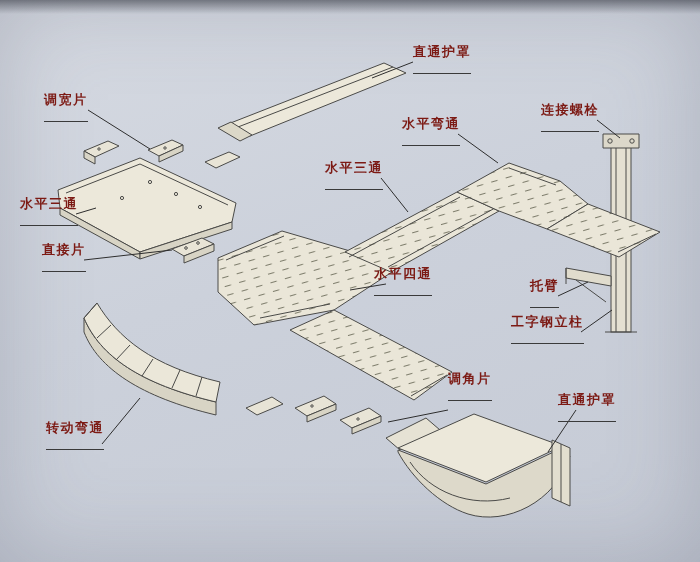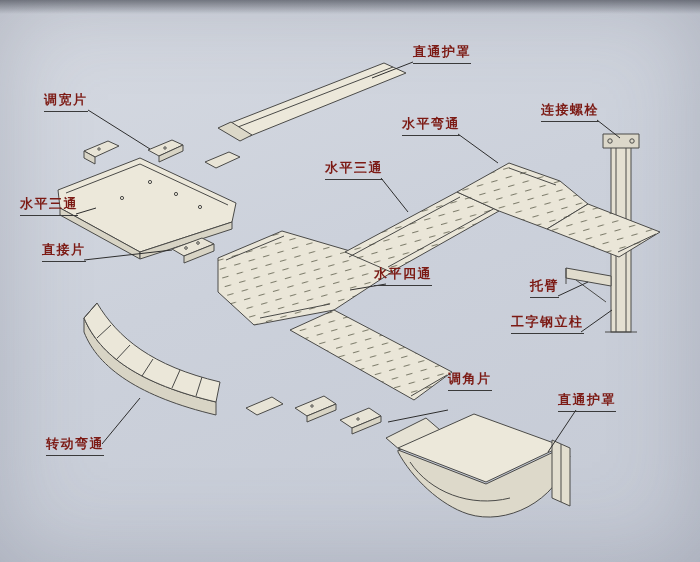--- a/index.html
+++ b/index.html
@@ -16,21 +16,21 @@
     background:linear-gradient(180deg,rgba(33,36,46,.5),rgba(33,36,46,0));
     pointer-events:none;
   }
   svg.art{position:absolute;left:0;top:0;}
   .label{
     position:absolute;
     font-size:13px;font-weight:bold;
     color:#7c1a14;
     letter-spacing:1.5px;
     white-space:nowrap;
-    padding-bottom:4px;
+    padding-bottom:14px;
     border-bottom:1px solid #3a3a3a;
     line-height:15px;
   }
 </style>
 </head>
 <body>
 
 <div class="page">
   <div class="scan-top"></div>
 
@@ -168,14 +168,14 @@
   <div class="label" style="left:402px;top:116px">水平弯通</div>
   <div class="label" style="left:541px;top:102px">连接螺栓</div>
   <div class="label" style="left:325px;top:160px">水平三通</div>
   <div class="label" style="left:20px;top:196px">水平三通</div>
   <div class="label" style="left:42px;top:242px">直接片</div>
   <div class="label" style="left:374px;top:266px">水平四通</div>
   <div class="label" style="left:530px;top:278px">托臂</div>
   <div class="label" style="left:511px;top:314px">工字钢立柱</div>
   <div class="label" style="left:448px;top:371px">调角片</div>
   <div class="label" style="left:558px;top:392px">直通护罩</div>
-  <div class="label" style="left:46px;top:436px">转动弯通</div>
+  <div class="label" style="left:46px;top:420px">转动弯通</div>
 </div>
 
 </body></html>

